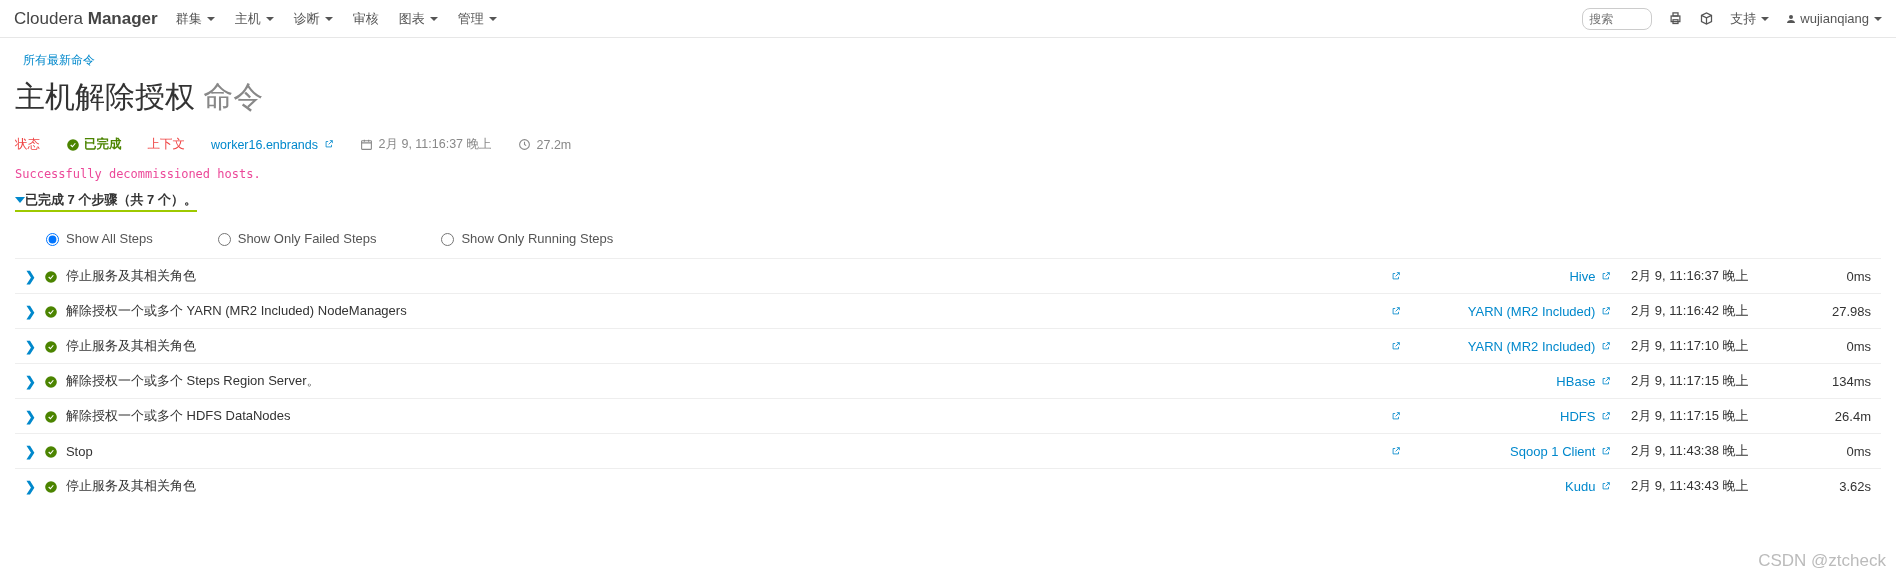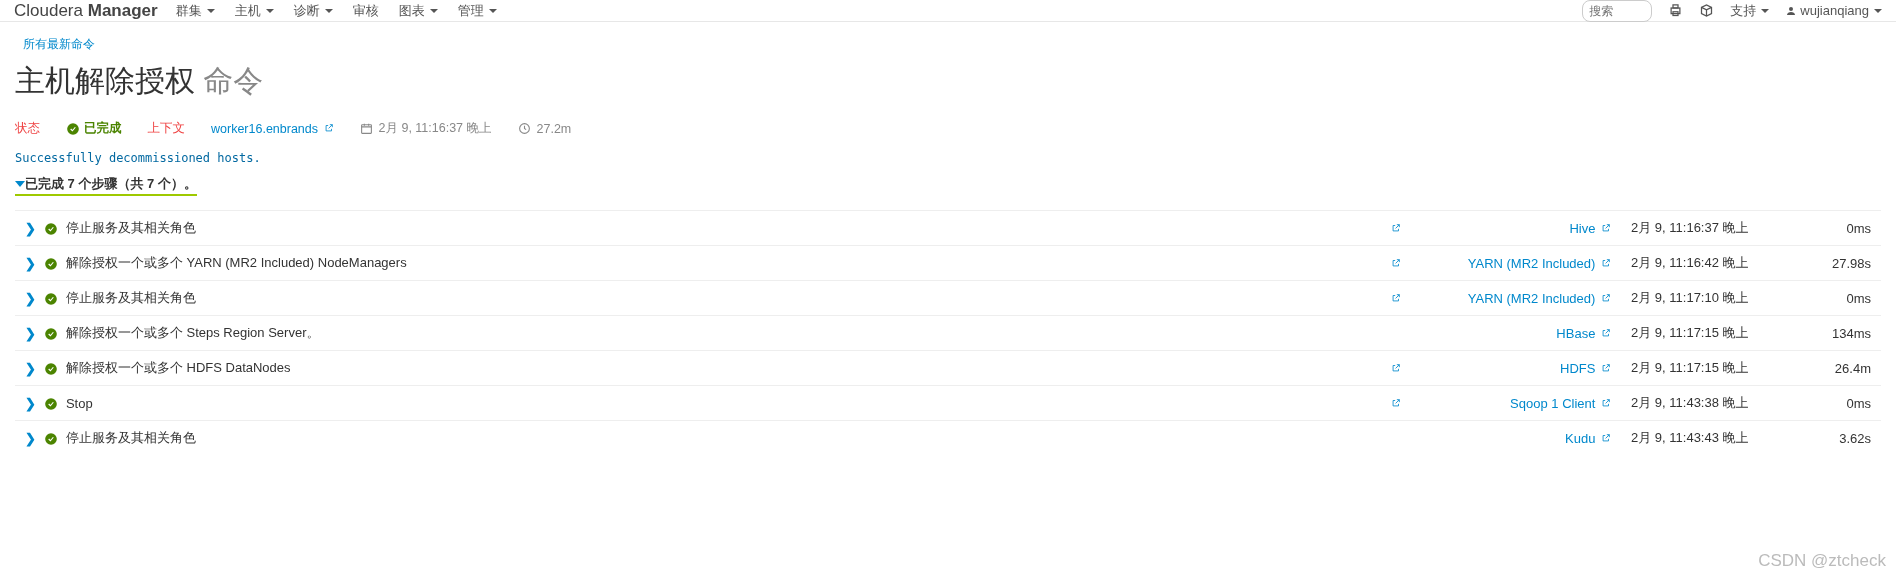--- a/index.html
+++ b/index.html
@@ -1,37 +1,37 @@
 <!DOCTYPE html>
 <html><head>
 <meta charset="utf-8">
 <style>
   * { box-sizing: border-box; }
   body { margin:0; font-family: "Helvetica Neue", Helvetica, Arial, "Microsoft YaHei", sans-serif; font-size:13px; color:#333; background:#fff; }
-  .navbar { display:flex; align-items:center; height:22px; border-bottom:1px solid #e7e7e7; padding:0 14px; background:#fff; }
+  .navbar { display:flex; align-items:center; height:38px; border-bottom:1px solid #e7e7e7; padding:0 14px; background:#fff; }
   .brand { font-size:17px; color:#444; margin-right:18px; white-space:nowrap; cursor:pointer; }
   .brand .light { font-weight:300; }
   .brand .bold { font-weight:700; }
   .nav-left { display:flex; gap:20px; align-items:center; }
   .nav-item { color:#555; cursor:pointer; display:flex; align-items:center; gap:3px; font-size:13px; }
   .caret { width:0; height:0; border-left:4px solid transparent; border-right:4px solid transparent; border-top:4px solid #555; display:inline-block; margin-left:2px; }
   .nav-right { margin-left:auto; display:flex; align-items:center; gap:16px; }
   .search-box { border:1px solid #ccc; border-radius:8px; padding:2px 6px; width:70px; height:22px; font-size:12px; color:#999; }
   .icon-btn { cursor:pointer; color:#555; display:flex; align-items:center; }
   .content { padding:10px 15px; }
   .breadcrumb { color:#0088cc; font-size:12px; margin:4px 0 6px 8px; cursor:pointer; }
   .page-title { font-size:30px; font-weight:400; color:#333; margin:8px 0 18px 0; }
   .page-title .sub { color:#888; font-weight:300; }
   .info-row { display:flex; gap:26px; align-items:center; color:#555; font-size:12.5px; margin-bottom:14px; }
   .info-label { color:#ef4444; }
   .status-ok { color:#4b8400; display:inline-flex; align-items:center; gap:4px; font-weight:600; }
   .link { color:#0088cc; cursor:pointer; }
   .external-icon { width:10px; height:10px; display:inline-block; margin-left:2px; vertical-align:baseline; }
   .muted-icon { color:#888; display:inline-flex; align-items:center; gap:6px; }
-  .mono { font-family: Menlo, Consolas, monospace; font-size:12px; color:#0369a1; margin-bottom:10px; }
+  .mono { font-family: Menlo, Consolas, monospace; font-size:12px; color:#ec4899; margin-bottom:10px; }
   .steps-summary { display:inline-flex; align-items:center; color:#333; font-size:13px; font-weight:600; border-bottom:2px solid #9ec900; padding-bottom:1px; margin-bottom:14px; cursor:pointer; }
   .chev-down { width:0;height:0;border-left:5px solid transparent;border-right:5px solid transparent;border-top:6px solid #0088cc; }
   .filters { display:flex; gap:60px; padding:4px 0 12px 26px; font-size:13px; color:#555; }
   .filters label { display:flex; align-items:center; gap:4px; cursor:pointer; }
   table.steps { width:100%; border-collapse:collapse; }
   table.steps td { border-top:1px solid #eee; padding:8px 10px; vertical-align:middle; font-size:13px; }
   .col-name { display:flex; align-items:center; gap:8px; }
   .expand-icon { color:#0088cc; font-weight:700; cursor:pointer; }
   .col-ext { width:30px; text-align:center; }
   .col-svc { width:210px;text-align:right; }
@@ -143,20 +143,34 @@
     </span>
   </div>
 
   <div class="mono">Successfully decommissioned hosts.</div>
 
   <div class="steps-summary">
     <span class="chev-down"></span>
     <span>已完成 7 个步骤（共 7 个）。</span>
   </div>
 
+  <div class="filters">
+    <label>
+        <input type="radio" name="f" checked="" style="">
+        <span>Show All Steps</span>
+      </label>
+    <label>
+        <input type="radio" name="f" style="">
+        <span>Show Only Failed Steps</span>
+      </label>
+    <label>
+        <input type="radio" name="f" style="">
+        <span>Show Only Running Steps</span>
+      </label>
+  </div>
 
   <table class="steps">
     <tbody id="steps-body">
         <tr>
           <td>
             <div class="col-name">
               <span class="expand-icon">❯</span>
               <span><svg width="14" height="14" viewBox="0 0 24 24" fill="#4b8400">
                   <circle cx="12" cy="12" r="10"></circle>
                   <path d="M8 12l3 3 5-6" stroke="#fff" stroke-width="2" fill="none"></path>

